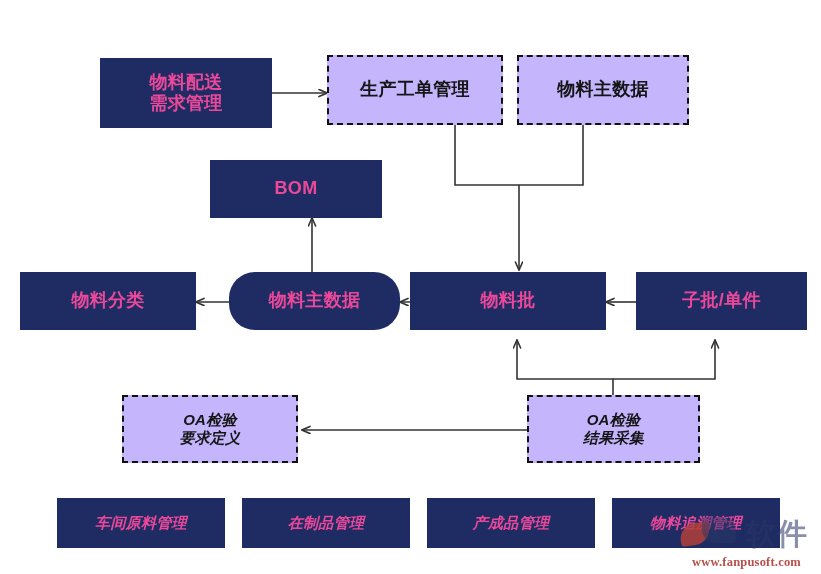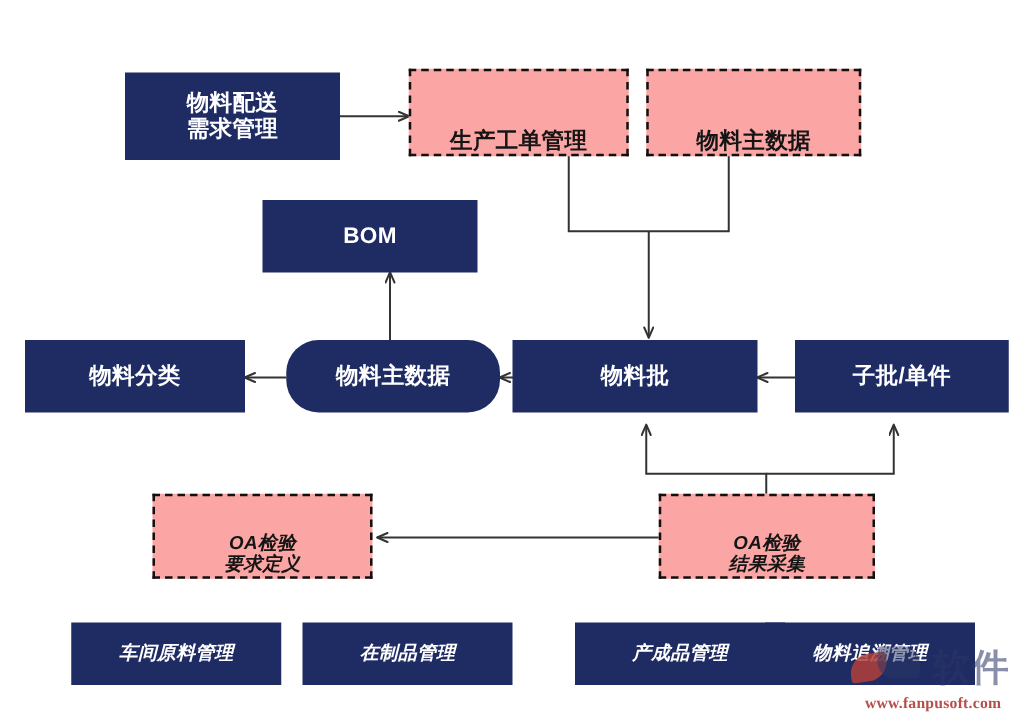--- a/index.html
+++ b/index.html
@@ -26,28 +26,27 @@
     justify-content: center;
     text-align: center;
     line-height: 1.18;
     font-weight: bold;
     letter-spacing: 0.3px;
     white-space: pre-line;
     user-select: none;
   }
   .node.solid {
     background: #1f2c64;
-    color: #ffffff;
+    color: #ec4899;
     border: none;
   }
   .node.dashed {
-    background: #fca5a5;
+    background: #c4b5fd;
     color: #151515;
     border: 2.5px dashed #111111;
-    align-items: flex-end;
   }
   .fs17 { font-size: 15px; font-style: italic; }
   .fs18 { font-size: 18px; }
   svg#wires {
     position: absolute;
     left: 0;
     top: 0;
     width: 821px;
     height: 574px;
     pointer-events: none;
@@ -196,21 +195,21 @@
   </div>
 
   <div class="node solid fs17" style="left:57px; top:498px; width:168px; height:50px;text-align:center;">
     <span>车间原料管理</span>
   </div>
 
   <div class="node solid fs17" style="left:242px; top:498px; width:168px; height:50px;">
     <span>在制品管理</span>
   </div>
 
-  <div class="node solid fs17" style="left:427px; top:498px; width:168px; height:50px;margin-left:33px;">
+  <div class="node solid fs17" style="left:427px; top:498px; width:168px; height:50px;">
     <span>产成品管理</span>
   </div>
 
   <div class="node solid fs17" style="left:612px; top:498px; width:168px; height:50px;">
     <span>物料追溯管理</span>
   </div>
 
   <div id="watermark">
     <div id="wm-mark"></div>
     <div id="wm-mark2"></div>

